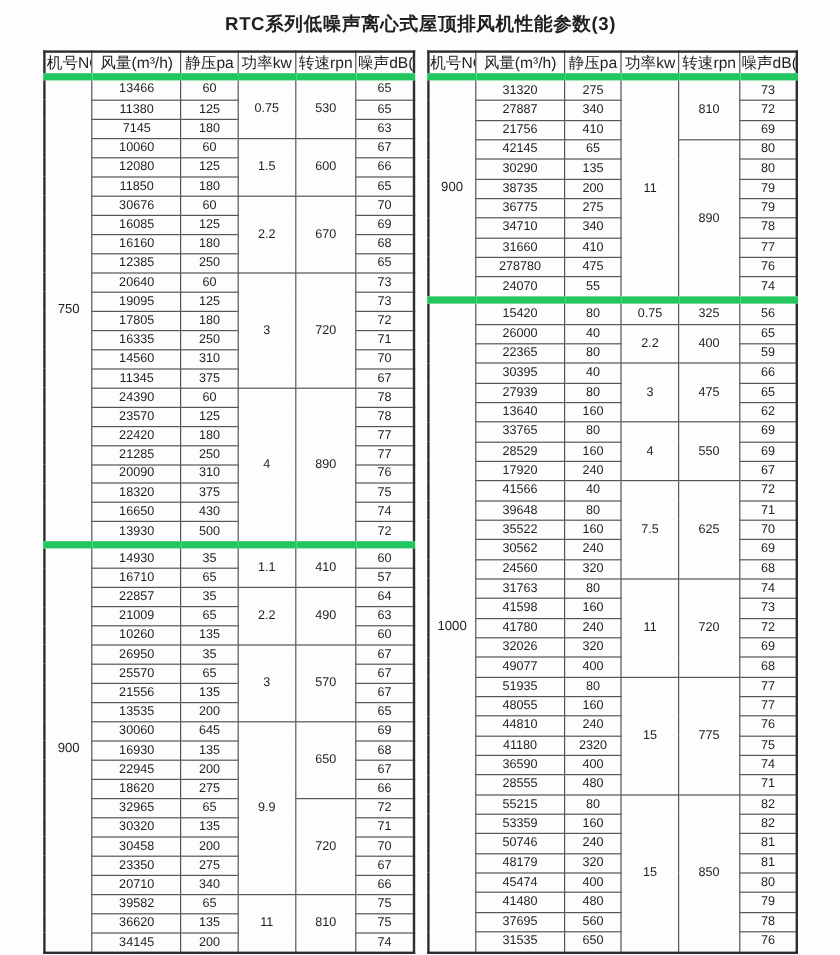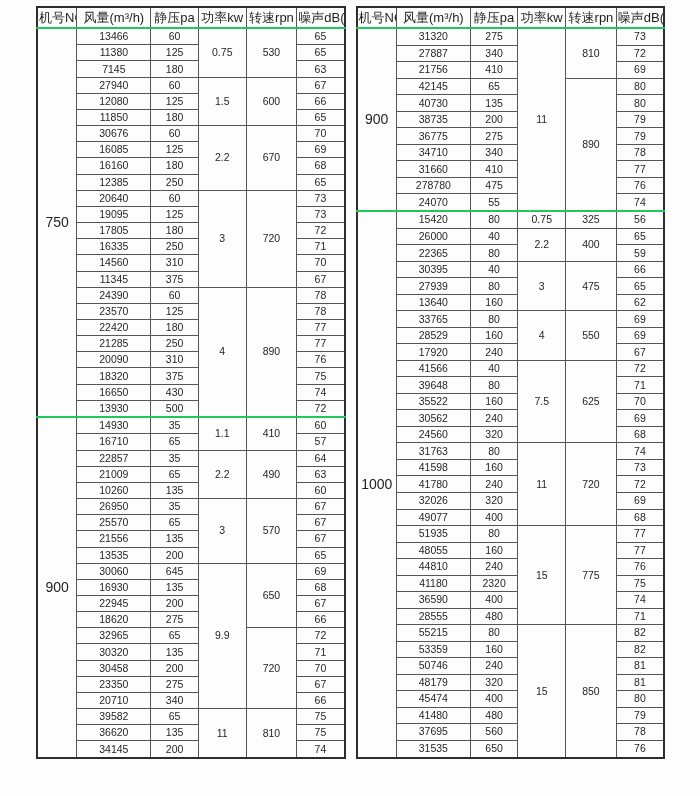--- a/index.html
+++ b/index.html
@@ -30,33 +30,34 @@
     border: 1px solid #555;
     text-align: center;
     vertical-align: middle;
     padding: 0 1px;
     font-size: 10.5px;
     line-height: 1.05;
     white-space: nowrap;
     overflow: hidden;
   }
   thead th { height: 21px; font-weight: 400; font-size: 13px; border-bottom: 1.5px solid #2d2d2d; margin-left: 28px; }
-  .section-start td { border-top: 2px solid #22c55e; }
+  .section-start td { border-top: 6px solid #22c55e; }
   .c0 { width: 13%; }
   .c1 { width: 24%; }
   .c2 { width: 15.5%; }
   .c3 { width: 15.5%; }
   .c4 { width: 16.5%; }
   .c5 { width: 15.5%; }
-  td.model-cell { font-size: 14px; }
+  td.model-cell { font-size: 11px; }
 </style>
 </head>
 <body>
 
 <div class="page">
+  <h1 class="title">RTC系列低噪声离心式屋顶排风机性能参数(3)</h1>
   <div class="tables">
     <table class="perf-table">
         <thead>
           <tr>
             <th class="c0">机号NO.</th>
             <th class="c1">风量(m³/h)</th>
             <th class="c2">静压pa</th>
             <th class="c3">功率kw</th>
             <th class="c4">转速rpn</th>
             <th class="c5">噪声dB(A)</th>
@@ -75,21 +76,21 @@
             <td class="c1">11380</td>
             <td class="c2">125</td>
             <td class="c5">65</td>
           </tr>
           <tr>
             <td class="c1">7145</td>
             <td class="c2">180</td>
             <td class="c5">63</td>
           </tr>
           <tr>
-            <td class="c1">27940</td>
+            <td class="c1">10060</td>
             <td class="c2">60</td>
             <td class="c3" rowspan="3">1.5</td>
             <td class="c4" rowspan="3">600</td>
             <td class="c5">67</td>
           </tr>
           <tr>
             <td class="c1">12080</td>
             <td class="c2">125</td>
             <td class="c5">66</td>
           </tr>
@@ -343,21 +344,21 @@
             <td class="c2">410</td>
             <td class="c5">69</td>
           </tr>
           <tr>
             <td class="c1">42145</td>
             <td class="c2">65</td>
             <td class="c4" rowspan="8">890</td>
             <td class="c5">80</td>
           </tr>
           <tr>
-            <td class="c1">40730</td>
+            <td class="c1">30290</td>
             <td class="c2">135</td>
             <td class="c5">80</td>
           </tr>
           <tr>
             <td class="c1">38735</td>
             <td class="c2">200</td>
             <td class="c5">79</td>
           </tr>
           <tr>
             <td class="c1">36775</td>

